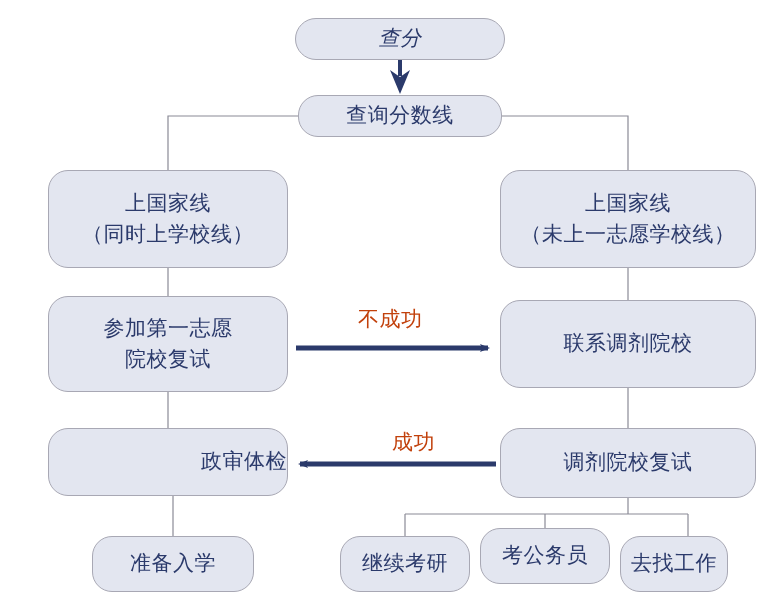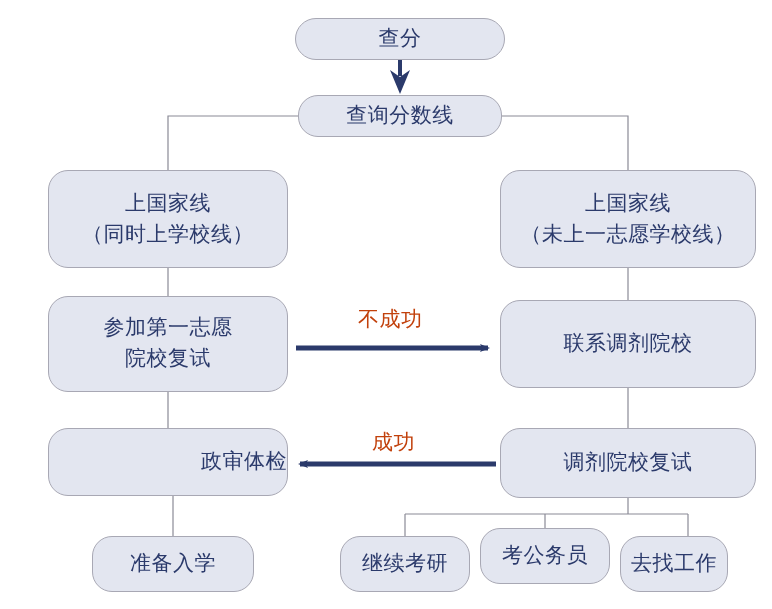--- a/index.html
+++ b/index.html
@@ -108,39 +108,39 @@
     <g>
       <path d="M296,348 L488,348" stroke="#2b3a6b" stroke-width="5" fill="none" marker-end="url(#arrowBig)"></path>
     </g>
 
      政审体检 --&gt;
     <g>
       <path d="M496,464 L300,464" stroke="#2b3a6b" stroke-width="5" fill="none" marker-end="url(#arrowBig)"></path>
     </g>
   </svg>
 
-  <div class="node pill" style="left:295px; top:18px; width:210px; height:42px;">
+  <div class="node pill" style="left:295px; top:18px; width:210px; height:42px;font-style:italic;">
     <span>查分</span>
   </div>
 
   <div class="node" style="left:298px; top:95px; width:204px; height:42px;">
     <span>查询分数线</span>
   </div>
 
   <div class="node" style="left:48px; top:170px; width:240px; height:98px;">
     <span>上国家线</span>
     <span class="line2">（同时上学校线）</span>
   </div>
 
   <div class="node" style="left:500px; top:170px; width:256px; height:98px;">
     <span>上国家线</span>
     <span class="line2">（未上一志愿学校线）</span>
   </div>
 
-  <div class="node" style="left:48px; top:296px; width:240px; height:96px;font-family:Liberation Mono, monospace;">
+  <div class="node" style="left:48px; top:296px; width:240px; height:96px;">
     <span>参加第一志愿</span>
     <span class="line2">院校复试</span>
   </div>
 
   <div class="node" style="left:500px; top:300px; width:256px; height:88px;">
     <span>联系调剂院校</span>
   </div>
 
   <div class="node" style="left:48px; top:428px; width:240px; height:68px;align-items:flex-end;">
     <span>政审体检</span>
@@ -161,15 +161,15 @@
   <div class="node" style="left:480px; top:528px; width:130px; height:56px;">
     <span>考公务员</span>
   </div>
 
   <div class="node" style="left:620px; top:536px; width:108px; height:56px;">
     <span>去找工作</span>
   </div>
 
   <div class="edge-label" style="left:358px; top:305px;">不成功</div>
 
-  <div class="edge-label" style="left:372px; top:428px;">成功</div>
+  <div class="edge-label" style="left:392px; top:428px;">成功</div>
 
 </div>
 
 </body></html>

